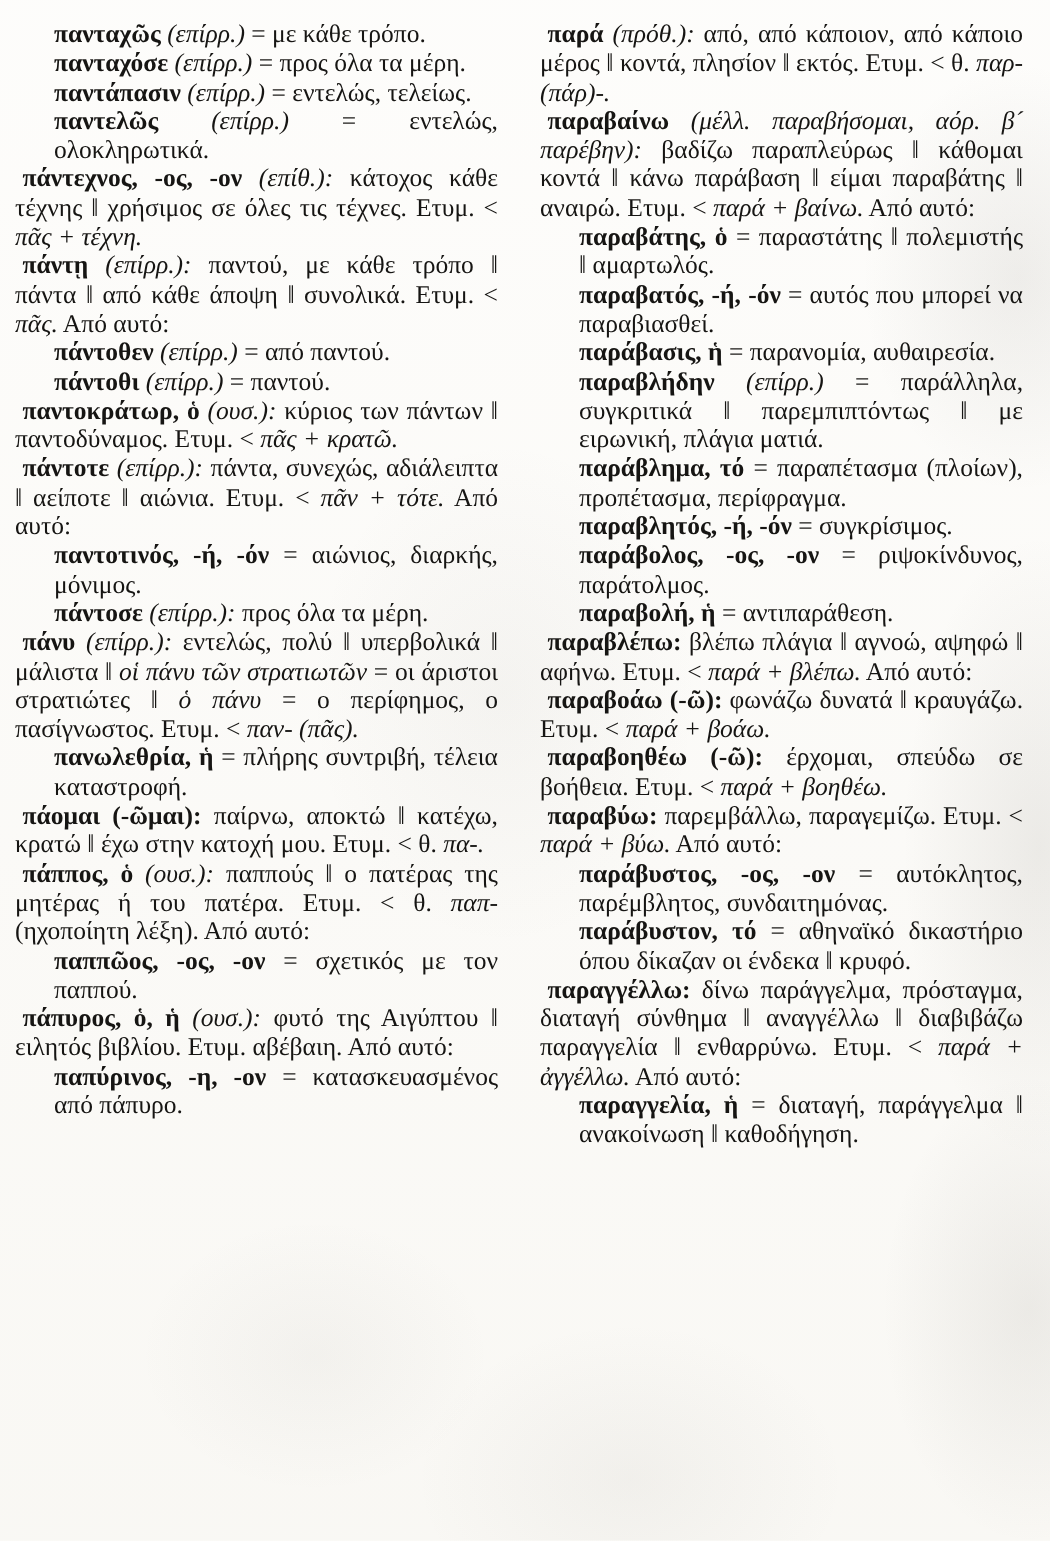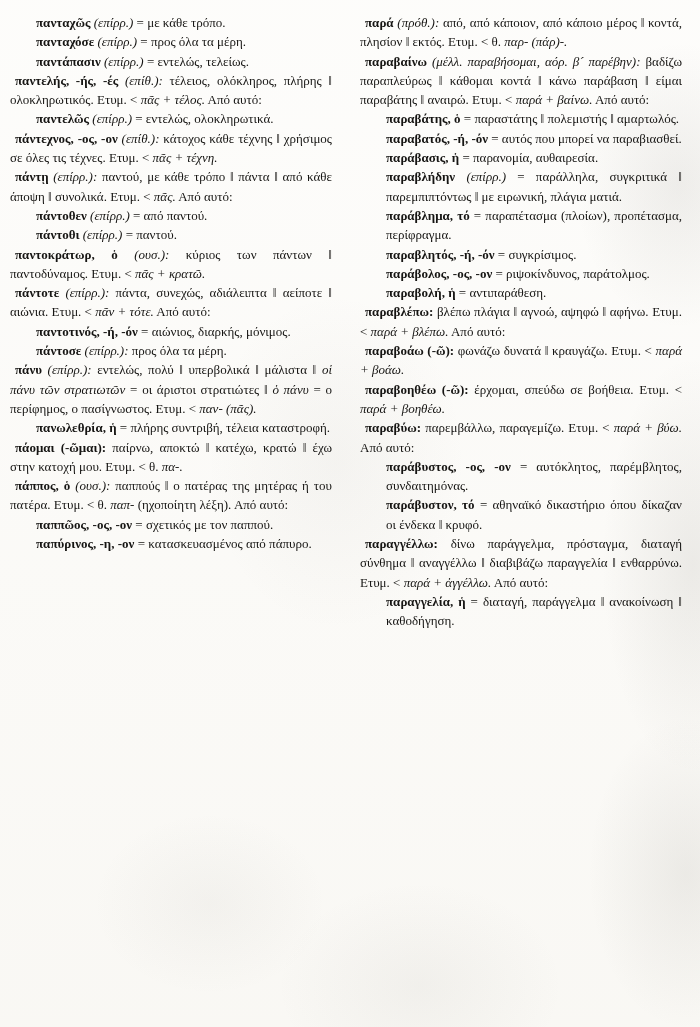--- a/index.html
+++ b/index.html
@@ -25,21 +25,21 @@
   }
   .page {
     position:absolute; top:0; left:0; right:0; bottom:0;
     padding:13px 16px 0 10px;
     display:flex;
     gap:28px;
   }
   .col { width:322px; flex:0 0 322px; }
   .entry {
     margin:0;
-    font-size:13px;
+    font-size:17px;
     line-height:19.3px;
     text-align:justify;
     text-justify:inter-word;
   }
   .entry.main { text-indent:5px; }
   .entry.sub  { margin-left:26px; margin-top:0; }
   .entry:first-child { margin-top:0; }
   .hw { font-weight:bold; }
   .it { font-style:italic; }
   .tx { }
@@ -47,35 +47,35 @@
 </head>
 <body>
 
 <div class="scan-noise"></div>
 
 <div class="page">
   <div class="col">
       <p class="entry sub"><span class="hw">πανταχῶς </span><span class="it">(επίρρ.)</span><span class="tx"> = με κάθε τρόπο.</span></p>
       <p class="entry sub"><span class="hw">πανταχόσε </span><span class="it">(επίρρ.)</span><span class="tx"> = προς όλα τα μέρη.</span></p>
       <p class="entry sub"><span class="hw">παντάπασιν </span><span class="it">(επίρρ.)</span><span class="tx"> = εντελώς, τελείως.</span></p>
-      <p class="entry main"><span class="hw">παντελής, -ής, -ές </span><span class="it">(επίθ.):</span><span class="tx"> τέλειος, ολόκληρος, πλήρης ‖ ολοκληρωτικός. Ετυμ. &lt; </span><span class="it">πᾶς + τέλος.</span><span class="tx"> Από αυτό:</span></p>
       <p class="entry sub"><span class="hw">παντελῶς </span><span class="it">(επίρρ.)</span><span class="tx"> = εντελώς, ολοκληρωτικά.</span></p>
       <p class="entry main"><span class="hw">πάντεχνος, -ος, -ον </span><span class="it">(επίθ.):</span><span class="tx"> κάτοχος κάθε τέχνης ‖ χρήσιμος σε όλες τις τέχνες. Ετυμ. &lt; </span><span class="it">πᾶς + τέχνη.</span></p>
       <p class="entry main"><span class="hw">πάντῃ </span><span class="it">(επίρρ.):</span><span class="tx"> παντού, με κάθε τρόπο ‖ πάντα ‖ από κάθε άποψη ‖ συνολικά. Ετυμ. &lt; </span><span class="it">πᾶς.</span><span class="tx"> Από αυτό:</span></p>
       <p class="entry sub"><span class="hw">πάντοθεν </span><span class="it">(επίρρ.)</span><span class="tx"> = από παντού.</span></p>
       <p class="entry sub"><span class="hw">πάντοθι </span><span class="it">(επίρρ.)</span><span class="tx"> = παντού.</span></p>
       <p class="entry main"><span class="hw">παντοκράτωρ, ὁ </span><span class="it">(ουσ.):</span><span class="tx"> κύριος των πάντων ‖ παντοδύναμος. Ετυμ. &lt; </span><span class="it">πᾶς + κρατῶ.</span></p>
       <p class="entry main"><span class="hw">πάντοτε </span><span class="it">(επίρρ.):</span><span class="tx"> πάντα, συνεχώς, αδιάλειπτα ‖ αείποτε ‖ αιώνια. Ετυμ. &lt; </span><span class="it">πᾶν + τότε.</span><span class="tx"> Από αυτό:</span></p>
       <p class="entry sub"><span class="hw">παντοτινός, -ή, -όν</span><span class="tx"> = αιώνιος, διαρκής, μόνιμος.</span></p>
       <p class="entry sub"><span class="hw">πάντοσε </span><span class="it">(επίρρ.):</span><span class="tx"> προς όλα τα μέρη.</span></p>
       <p class="entry main"><span class="hw">πάνυ </span><span class="it">(επίρρ.):</span><span class="tx"> εντελώς, πολύ ‖ υπερβολικά ‖ μάλιστα ‖ </span><span class="it">οἱ πάνυ τῶν στρατιωτῶν</span><span class="tx"> = οι άριστοι στρατιώτες ‖ </span><span class="it">ὁ πάνυ</span><span class="tx"> = ο περίφημος, ο πασίγνωστος. Ετυμ. &lt; </span><span class="it">παν- (πᾶς).</span></p>
       <p class="entry sub"><span class="hw">πανωλεθρία, ἡ</span><span class="tx"> = πλήρης συντριβή, τέλεια καταστροφή.</span></p>
       <p class="entry main"><span class="hw">πάομαι (-ῶμαι):</span><span class="tx"> παίρνω, αποκτώ ‖ κατέχω, κρατώ ‖ έχω στην κατοχή μου. Ετυμ. &lt; θ. </span><span class="it">πα-.</span></p>
       <p class="entry main"><span class="hw">πάππος, ὁ </span><span class="it">(ουσ.):</span><span class="tx"> παππούς ‖ ο πατέρας της μητέρας ή του πατέρα. Ετυμ. &lt; θ. </span><span class="it">παπ-</span><span class="tx"> (ηχοποίητη λέξη). Από αυτό:</span></p>
       <p class="entry sub"><span class="hw">παππῶος, -ος, -ον</span><span class="tx"> = σχετικός με τον παππού.</span></p>
+      <p class="entry main"><span class="hw">πάπυρος, ὁ, ἡ </span><span class="it">(ουσ.):</span><span class="tx"> φυτό της Αιγύπτου ‖ ειλητός βιβλίου. Ετυμ. αβέβαιη. Από αυτό:</span></p>
       <p class="entry sub"><span class="hw">παπύρινος, -η, -ον</span><span class="tx"> = κατασκευασμένος από πάπυρο.</span></p>
     </div>
   <div class="col">
       <p class="entry main"><span class="hw">παρά </span><span class="it">(πρόθ.):</span><span class="tx"> από, από κάποιον, από κάποιο μέρος ‖ κοντά, πλησίον ‖ εκτός. Ετυμ. &lt; θ. </span><span class="it">παρ- (πάρ)-.</span></p>
       <p class="entry main"><span class="hw">παραβαίνω </span><span class="it">(μέλλ. παραβήσομαι, αόρ. β´ παρέβην):</span><span class="tx"> βαδίζω παραπλεύρως ‖ κάθομαι κοντά ‖ κάνω παράβαση ‖ είμαι παραβάτης ‖ αναιρώ. Ετυμ. &lt; </span><span class="it">παρά + βαίνω.</span><span class="tx"> Από αυτό:</span></p>
       <p class="entry sub"><span class="hw">παραβάτης, ὁ</span><span class="tx"> = παραστάτης ‖ πολεμιστής ‖ αμαρτωλός.</span></p>
       <p class="entry sub"><span class="hw">παραβατός, -ή, -όν</span><span class="tx"> = αυτός που μπορεί να παραβιασθεί.</span></p>
       <p class="entry sub"><span class="hw">παράβασις, ἡ</span><span class="tx"> = παρανομία, αυθαιρεσία.</span></p>
       <p class="entry sub"><span class="hw">παραβλήδην </span><span class="it">(επίρρ.)</span><span class="tx"> = παράλληλα, συγκριτικά ‖ παρεμπιπτόντως ‖ με ειρωνική, πλάγια ματιά.</span></p>
       <p class="entry sub"><span class="hw">παράβλημα, τό</span><span class="tx"> = παραπέτασμα (πλοίων), προπέτασμα, περίφραγμα.</span></p>

